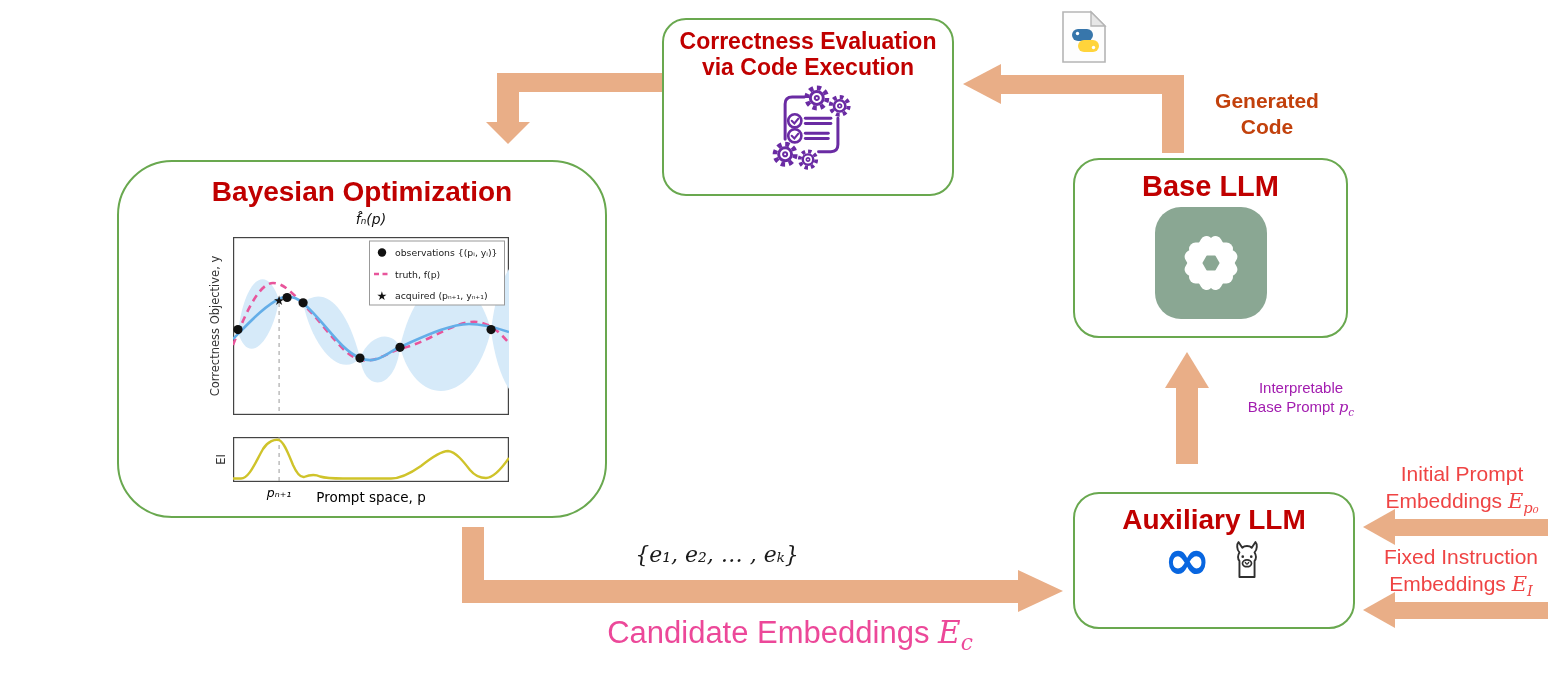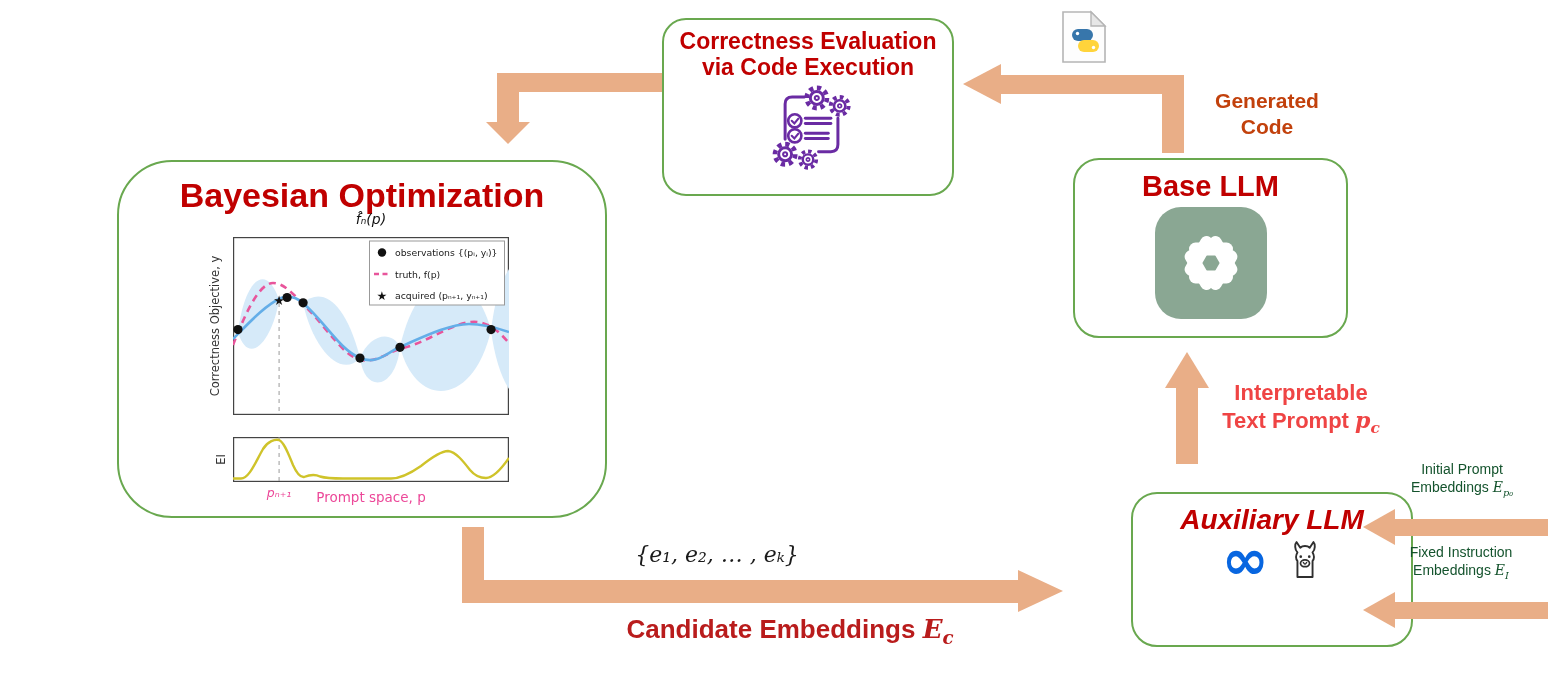--- a/index.html
+++ b/index.html
@@ -8,34 +8,34 @@
   .abs{position:absolute;}
   .box{position:absolute;background:#ffffff;border:2.5px solid #69a84f;box-sizing:border-box;
        display:flex;flex-direction:column;align-items:center;}
   .box-title{color:#c00000;font-weight:700;text-align:center;line-height:1.15;}
   .bar{position:absolute;background:#e9ae87;}
   .tri{position:absolute;width:0;height:0;}
   .math{font-family:"DejaVu Serif",serif;font-style:italic;}
   sub.math{font-size:70%;}
   .lbl{position:absolute;text-align:center;line-height:1.25;}
   .purple{color:#c2410c;font-weight:600;font-size:21px;}
-  .navy{color:#ef4444;font-weight:700;font-size:22px;}
-  .grayline{color:#14532d;font-size:14px;line-height:1.3;}
-  .plot-text{color:#ec4899;font-family:"DejaVu Sans",sans-serif;}
+  .navy{color:#a21caf;font-weight:400;font-size:15px;}
+  .grayline{color:#ef4444;font-size:21px;line-height:1.3;}
+  .plot-text{color:#000000;font-family:"DejaVu Sans",sans-serif;}
   .vlabel{position:absolute;transform-origin:0 0;transform:rotate(-90deg);text-align:center;
           font-family:"DejaVu Sans",sans-serif;color:#333;}
   svg text{font-family:"DejaVu Sans",sans-serif;}
 </style>
 </head>
 <body>
 
 <div id="canvas">
 
   <div class="box" style="left:117px;top:160px;width:490px;height:358px;border-radius:55px;">
-    <div class="box-title" style="font-size:34px;margin-top:14px;">Bayesian Optimization</div>
+    <div class="box-title" style="font-size:28px;margin-top:14px;">Bayesian Optimization</div>
   </div>
 
   <div class="abs math plot-text" style="left:233px;top:211px;width:276px;text-align:center;font-size:14px;color:#111;font-style:italic;">f̂ₙ(p)</div>
 
   <svg class="abs" style="left:233px;top:237px;" width="276" height="178" viewBox="0 0 276 178">
     <rect x="0.6" y="0.6" width="274.8" height="176.8" fill="#ffffff" stroke="#444" stroke-width="1.2"></rect>
     <g fill="#d6eaf9">
       <path d="M5,95 C12,40 34,26 46,63 C40,102 16,132 5,95 Z"></path>
       <path d="M70,66 C88,50 112,62 127,121 C108,142 80,112 70,66 Z"></path>
       <path d="M127,121 C136,98 158,92 167,110 C163,152 132,158 127,121 Z"></path>
@@ -119,21 +119,21 @@
         <rect x="-22" y="-20.5" width="44" height="13" rx="6.5" transform="rotate(0)"></rect>
         <rect x="-22" y="-20.5" width="44" height="13" rx="6.5" transform="rotate(60)"></rect>
         <rect x="-22" y="-20.5" width="44" height="13" rx="6.5" transform="rotate(120)"></rect>
         <rect x="-22" y="-20.5" width="44" height="13" rx="6.5" transform="rotate(180)"></rect>
         <rect x="-22" y="-20.5" width="44" height="13" rx="6.5" transform="rotate(240)"></rect>
         <rect x="-22" y="-20.5" width="44" height="13" rx="6.5" transform="rotate(300)"></rect>
       </g>
     </svg>
   </div>
 
-  <div class="box" style="left:1131px;top:492px;width:282px;height:155px;border-radius:26px;font-style:italic;">
+  <div class="box" style="left:1073px;top:492px;width:282px;height:137px;border-radius:26px;">
     <div class="box-title" style="font-size:28px;margin-top:10px;">Auxiliary LLM</div>
     <div style="display:flex;align-items:center;gap:20px;margin-top:2px;">
       <div style="color:#0866e0;font-weight:700;font-size:56px;line-height:44px;font-family:'DejaVu Sans',sans-serif;">∞</div>
       <svg width="34" height="42" viewBox="0 0 36 44">
         <path d="M10,14 C7,11 7,5 9,3 L13,9 C14,8 16,7.2 18,7.2 C20,7.2 22,8 23,9 L27,3 C29,5 29,11 26,14 C28,17 28,21 26,23 L26,40 L10,40 L10,23 C8,21 8,17 10,14 Z" fill="#ffffff" stroke="#2f2f2f" stroke-width="2" stroke-linejoin="round"></path>
         <circle cx="13.5" cy="18.5" r="1.4" fill="#2f2f2f"></circle>
         <circle cx="22.5" cy="18.5" r="1.4" fill="#2f2f2f"></circle>
         <ellipse cx="18" cy="25.5" rx="4.8" ry="3.6" fill="none" stroke="#2f2f2f" stroke-width="1.8"></ellipse>
         <path d="M16.2,24.6 L17.4,26.2 M19.8,24.6 L18.6,26.2" stroke="#2f2f2f" stroke-width="1.4" stroke-linecap="round"></path>
       </svg>
@@ -170,27 +170,27 @@
   <div class="tri" style="left:1363px;top:592px;border-top:18px solid transparent;border-bottom:18px solid transparent;border-right:32px solid #e9ae87;"></div>
   <div class="bar" style="left:1395px;top:602px;width:153px;height:17px;"></div>
 
   <div class="lbl purple" style="left:1192px;top:88px;width:150px;">
     <div>Generated</div>
     <div>Code</div>
   </div>
 
   <div class="lbl navy" style="left:1203px;top:379px;width:196px;">
     <div>Interpretable</div>
-    <div><span>Text Prompt</span>
+    <div><span>Base Prompt</span>
       <span class="math"><span>p</span><sub class="math">c</sub></span></div>
   </div>
 
   <div class="lbl math" style="left:597px;top:541px;width:240px;font-size:22px;color:#1a1a1a;">{e₁, e₂, … , eₖ}</div>
 
-  <div class="lbl" style="left:560px;top:613px;width:460px;font-size:26px;color:#b91c1c;font-weight:bold;">
+  <div class="lbl" style="left:560px;top:613px;width:460px;font-size:31px;color:#ec4899;">
     <span>Candidate Embeddings</span>
     <span class="math"><span>E</span><sub class="math">c</sub></span>
   </div>
 
   <div class="lbl grayline" style="left:1372px;top:460px;width:180px;">
     <div>Initial Prompt</div>
     <div><span>Embeddings</span>
       <span class="math"><span>E</span><sub class="math">p₀</sub></span></div>
   </div>
 

